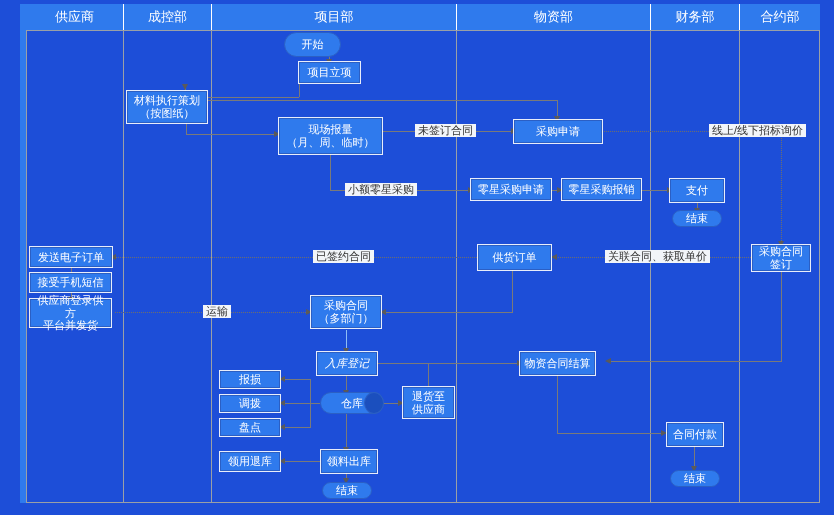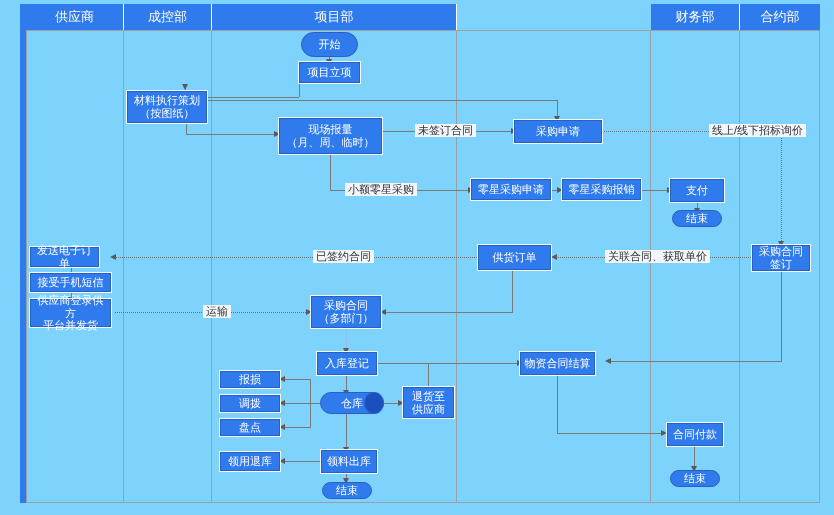--- a/index.html
+++ b/index.html
@@ -1,17 +1,17 @@
 <!DOCTYPE html>
 <html><head>
 <meta charset="utf-8">
 <style>
   html,body{margin:0;padding:0;background:#ffffff;}
   body{font-family:"Liberation Sans","DejaVu Sans",sans-serif;}
-  #canvas{position:relative;width:834px;height:515px;overflow:hidden;background:#7dd3fc;}
+  #canvas{position:relative;width:834px;height:515px;overflow:hidden;background:#1d4ed8;}
 
   
   .lane-header{position:absolute;background:#2f7aed;color:#ffffff;font-size:13px;
      display:flex;align-items:center;justify-content:center;box-sizing:border-box;
      border-right:1px solid #ffffff;height:26px;top:4px;}
   .lane-left-bar{position:absolute;left:20px;top:4px;width:6px;height:499px;background:#2f7aed;}
   .lane-body{position:absolute;top:30px;height:473px;box-sizing:border-box;
      border-right:1px solid #9aa0a6;border-bottom:1px solid #9aa0a6;border-top:1px solid #9aa0a6;}
   .lane-body.first{border-left:1px solid #9aa0a6;}
 
@@ -49,20 +49,23 @@
 
   <div class="lane-header" style="left:26px;width:98px;">
     <span>供应商</span>
   </div>
   <div class="lane-header" style="left:124px;width:88px;">
     <span>成控部</span>
   </div>
   <div class="lane-header" style="left:212px;width:245px;">
     <span>项目部</span>
   </div>
+  <div class="lane-header" style="left:457px;width:194px;">
+    <span>物资部</span>
+  </div>
   <div class="lane-header" style="left:651px;width:89px;">
     <span>财务部</span>
   </div>
   <div class="lane-header" style="left:740px;width:80px;border-right:none;">
     <span>合约部</span>
   </div>
 
   <div class="lane-body first" style="left:26px;width:98px;"></div>
   <div class="lane-body" style="left:124px;width:88px;"></div>
   <div class="lane-body" style="left:212px;width:245px;"></div>
@@ -167,21 +170,21 @@
   <div class="ln v" style="left:346px;top:473px;height:8px;"></div>
   <div class="arrow ar-d" style="left:343px;top:478px;"></div>
 
   <div class="ln v" style="left:557px;top:375px;height:58px;"></div>
   <div class="ln h" style="left:557px;top:433px;width:106px;"></div>
   <div class="arrow ar-r" style="left:661px;top:429.5px;"></div>
 
   <div class="ln v" style="left:694px;top:446px;height:23px;"></div>
   <div class="arrow ar-d" style="left:691px;top:466px;"></div>
 
-  <div class="node term" style="left:301px;top:32px;width:57px;height:25px;justify-content:center;">
+  <div class="node term" style="left:284px;top:32px;width:57px;height:25px;justify-content:center;">
     <span>开始</span>
   </div>
 
   <div class="node" style="left:299px;top:62px;width:61px;height:21px;">
     <span>项目立项</span>
   </div>
 
   <div class="node" style="left:127px;top:91px;width:80px;height:32px;flex-direction:column;">
     <span>材料执行策划</span>
     <span>（按图纸）</span>
@@ -214,39 +217,39 @@
 
   <div class="node" style="left:752px;top:245px;width:58px;height:26px;flex-direction:column;">
     <span>采购合同</span>
     <span>签订</span>
   </div>
 
   <div class="node" style="left:478px;top:245px;width:73px;height:25px;">
     <span>供货订单</span>
   </div>
 
-  <div class="node" style="left:30px;top:247px;width:69px;height:20px;">
+  <div class="node" style="left:30px;top:247px;width:82px;height:20px;">
     <span>发送电子订单</span>
   </div>
 
   <div class="node" style="left:30px;top:273px;width:81px;height:19px;">
     <span>接受手机短信</span>
   </div>
 
   <div class="node" style="left:30px;top:299px;width:81px;height:28px;flex-direction:column;">
     <span>供应商登录供方</span>
     <span>平台并发货</span>
   </div>
 
   <div class="node" style="left:311px;top:296px;width:70px;height:32px;flex-direction:column;">
     <span>采购合同</span>
     <span>（多部门）</span>
   </div>
 
-  <div class="node" style="left:317px;top:352px;width:60px;height:23px;">
+  <div class="node" style="left:317px;top:352px;width:60px;height:23px;font-style:italic;">
     <span>入库登记</span>
   </div>
 
   <div class="node" style="left:403px;top:387px;width:51px;height:31px;flex-direction:column;">
     <span>退货至</span>
     <span>供应商</span>
   </div>
 
   <div class="node cyl" style="left:320px;top:392px;width:64px;height:22px;">
     <span style="position:relative;z-index:2;">仓库</span>

